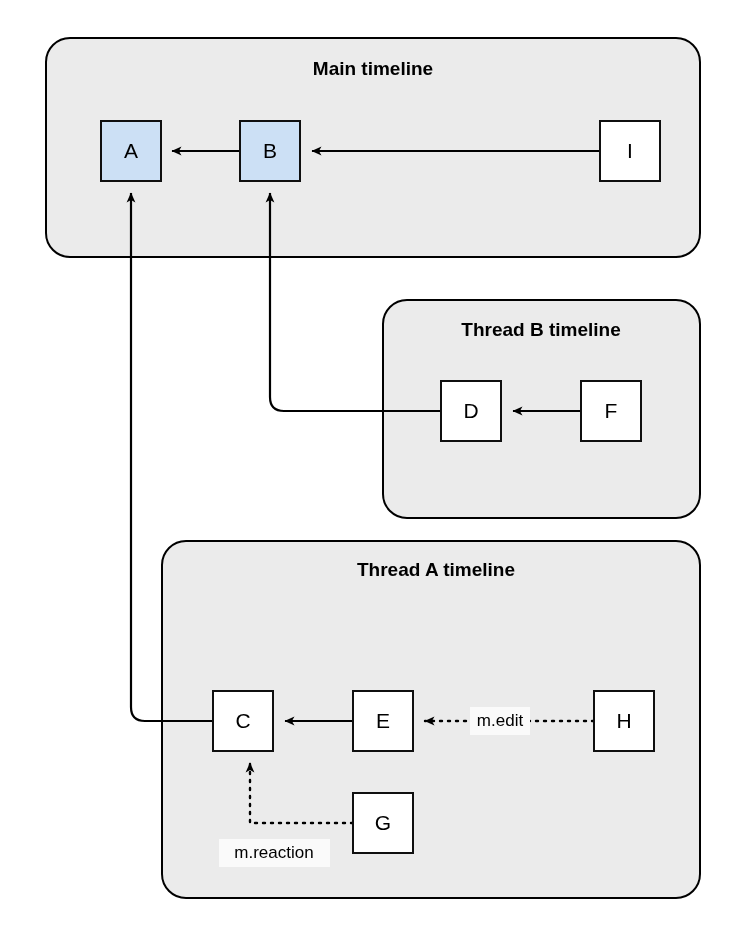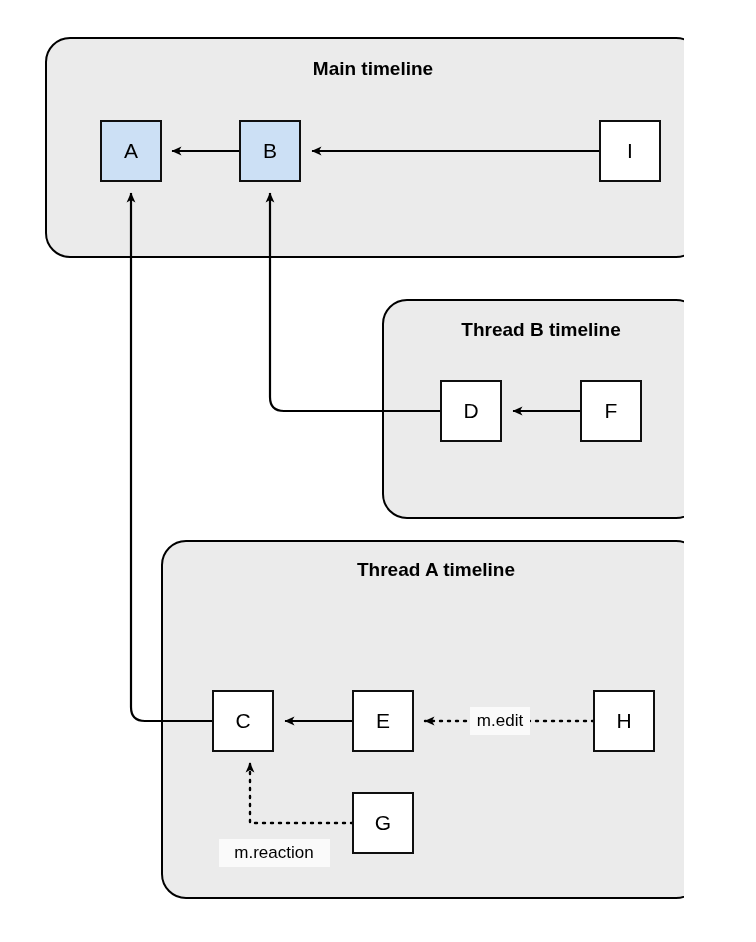--- a/index.html
+++ b/index.html
@@ -5,21 +5,21 @@
   html, body {
     margin: 0;
     padding: 0;
     background: #ffffff;
   }
   body {
     font-family: "Liberation Sans", sans-serif;
   }
   #canvas {
     position: relative;
-    width: 684px;
+    width: 756px;
     height: 942px;
     background: #ffffff;
     overflow: hidden;
   }
   svg.diagram {
     position: absolute;
     top: 0;
     left: 0;
     width: 756px;
     height: 942px;

